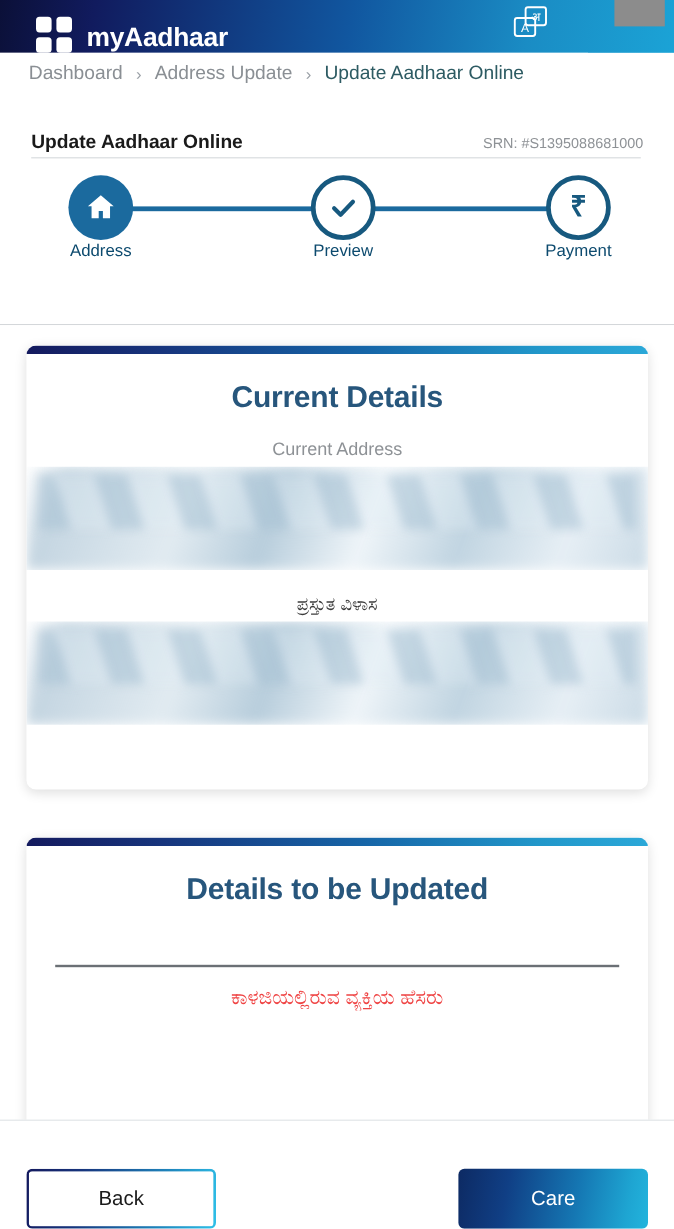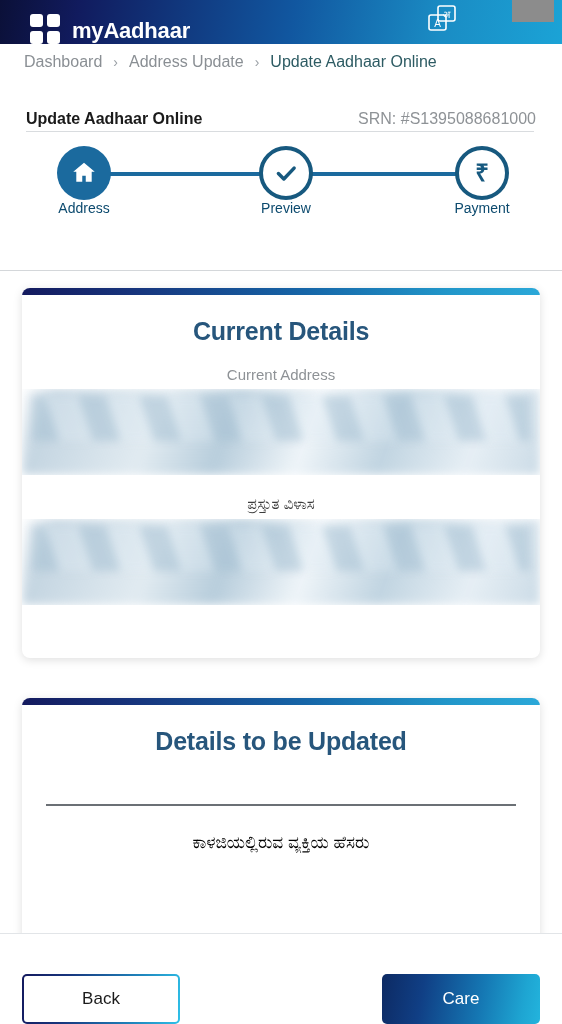--- a/index.html
+++ b/index.html
@@ -40,21 +40,21 @@
   .crumb { font-size:16px; color:#8a8f94; }
   .crumb.active { color:#2d5b63; }
   .crumb-sep { font-size:14px; color:#9aa0a6; margin:0 11px; }
 
   
   .titlerow {
     position:absolute; top:104px; left:0; width:562px; height:30px;
     display:flex; align-items:center; padding:0 26px; justify-content:space-between;
   }
   .page-title { font-size:16px; font-weight:bold; color:#1a1a1a; }
-  .srn { font-size:16px; color:#8e9296; }
+  .srn { font-size:12px; color:#8e9296; }
   .title-rule {
     position:absolute; top:131px; left:26px; width:508px; height:1px;
     background:#d9dcdf;
   }
 
   
   .stepper { position:absolute; top:146px; left:0; width:562px; height:110px; }
   .track {
     position:absolute; top:26px; left:84px; width:398px; height:4px;
     background:#1b6a9e;
@@ -111,21 +111,21 @@
     background:
       repeating-linear-gradient(72deg, rgba(168,194,212,0.55) 0px, rgba(168,194,212,0.55) 26px,
                                 rgba(224,236,244,0.35) 26px, rgba(224,236,244,0.35) 58px);
     filter:blur(4px);
   }
 
   .input-wrap { padding:0 24px; }
   .float-label { font-size:22px; color:#555a5e; padding:0 0 10px 0; }
   .input-line { height:2px; background:#6b7075; width:100%; }
   .input-hint-kn {
-    font-size:17px; color:#000000; padding:27px 24px 0 24px;
+    font-size:17px; color:#ef4444; padding:16px 24px 0 24px;
     white-space:nowrap; overflow:hidden;
   }
 
   
   .footer {
     position:absolute; bottom:0; left:0; width:562px; height:91px;
     background:#ffffff; border-top:1px solid #e2e5e8;
     display:flex; align-items:flex-end; justify-content:space-between;
     padding:0 22px;
   }

